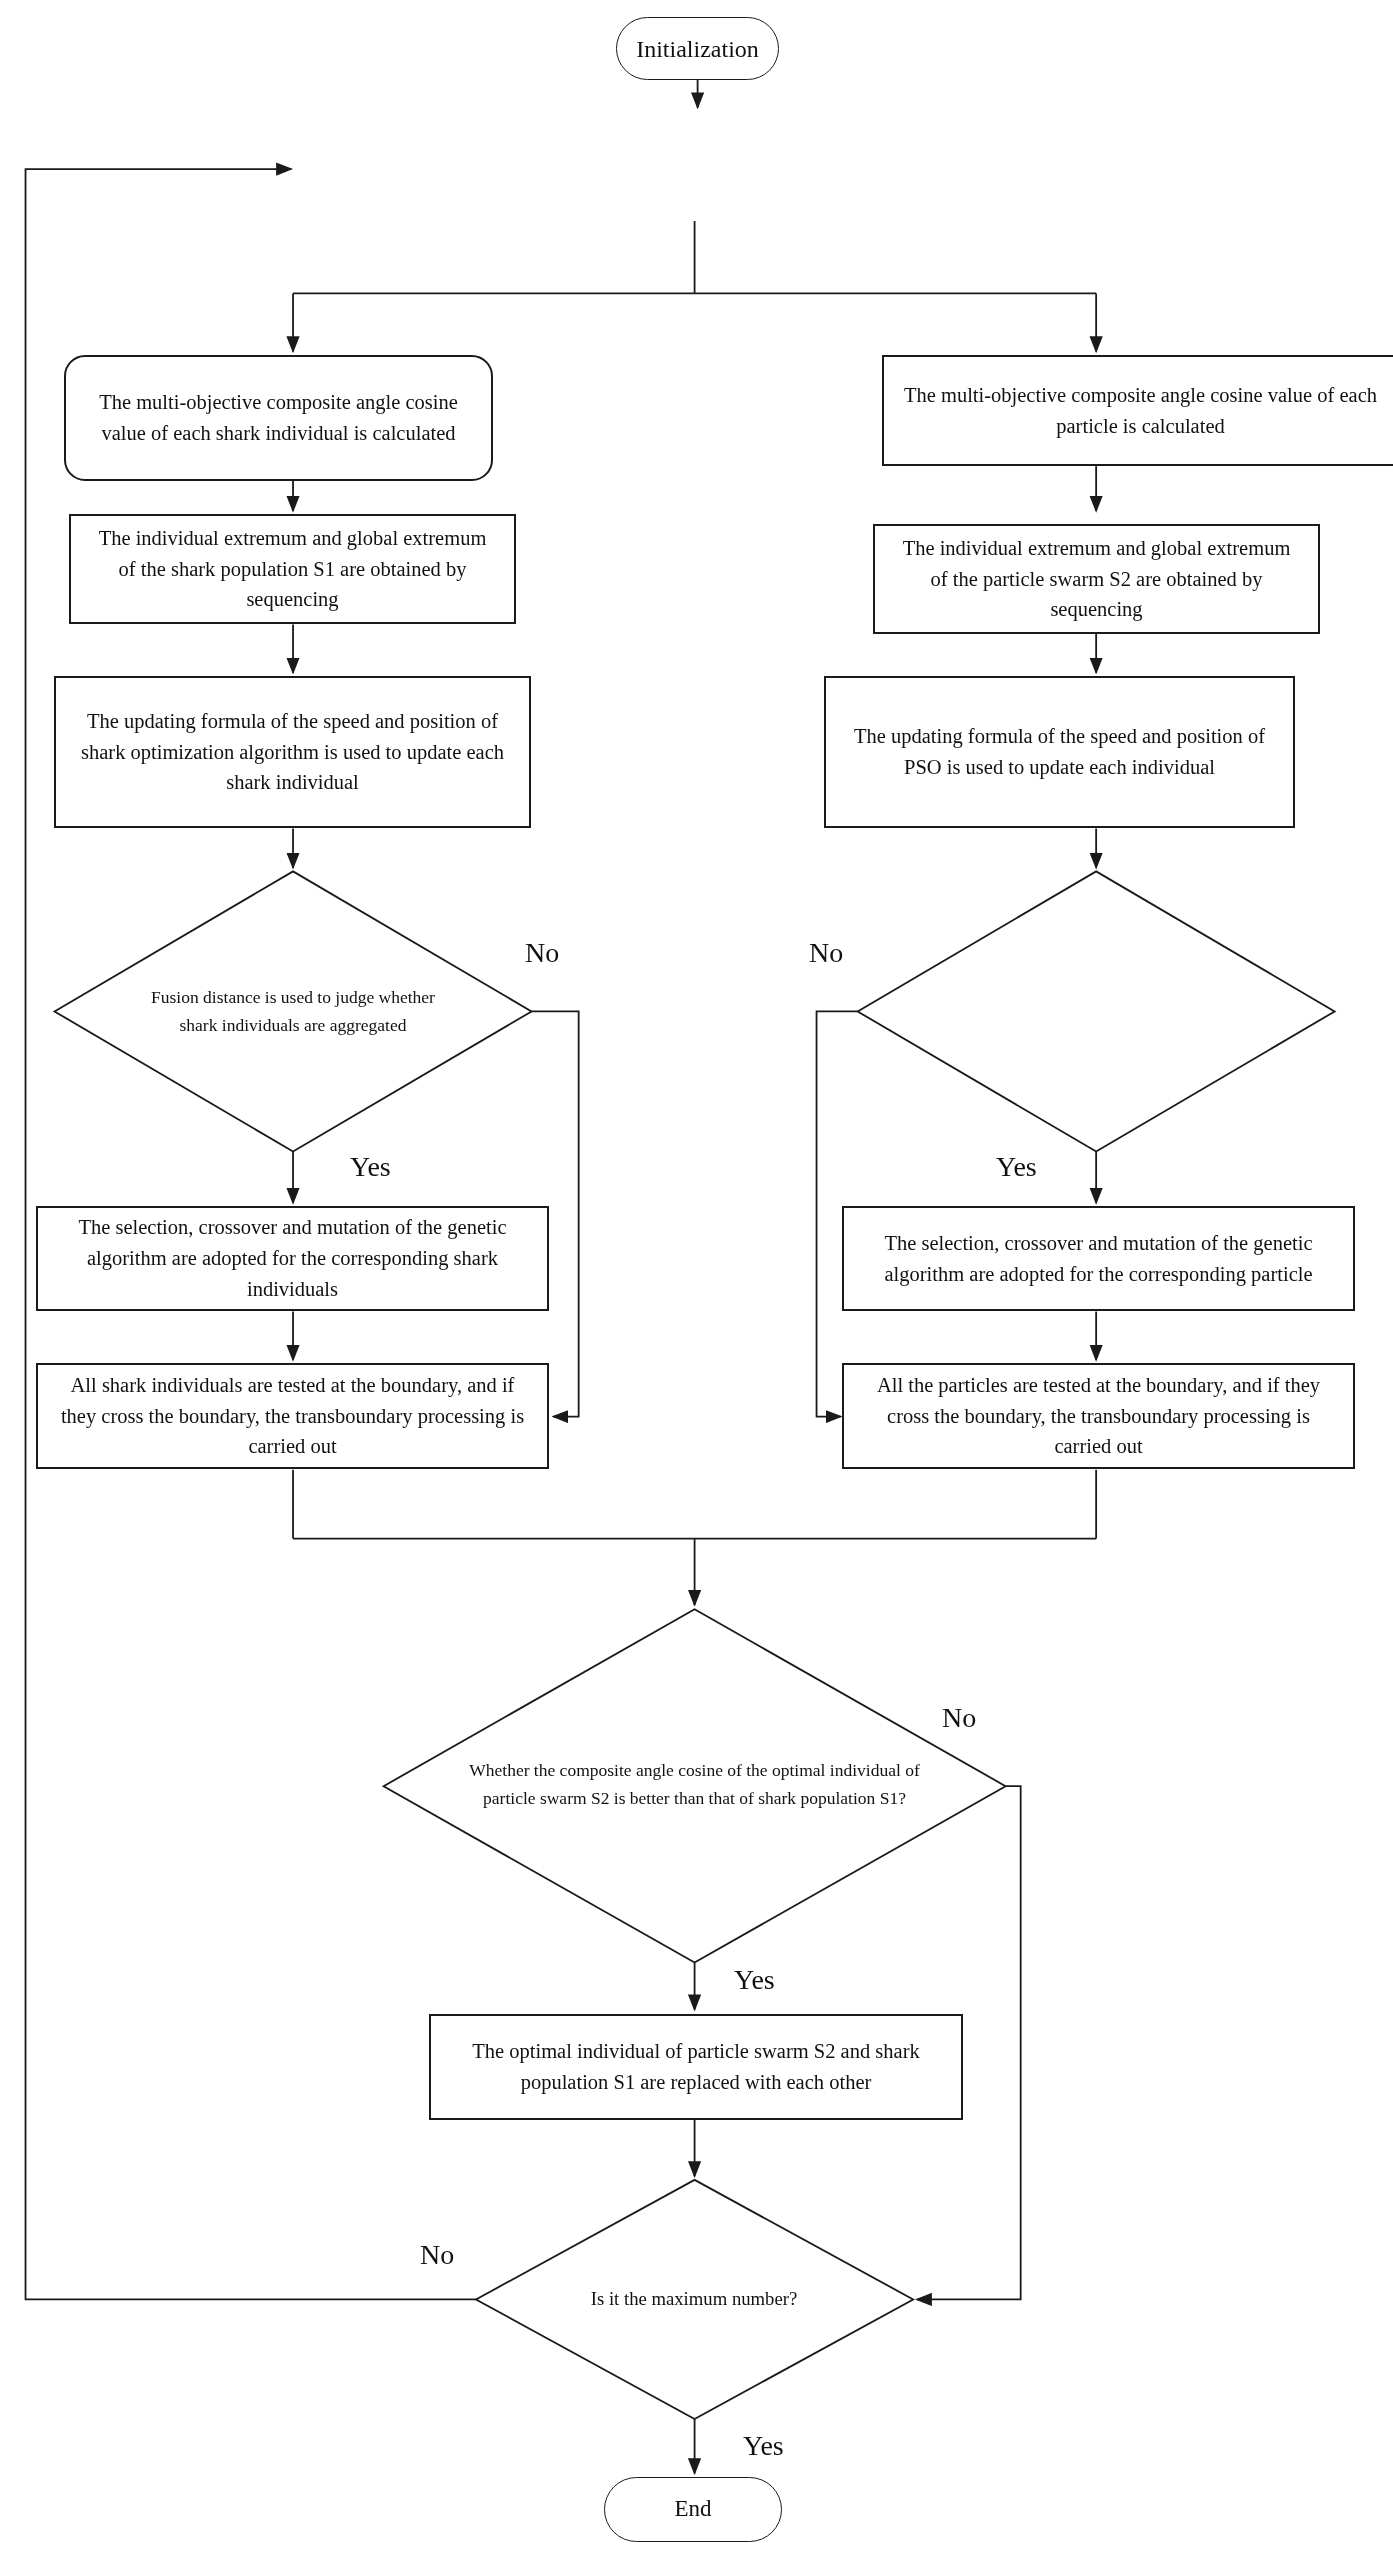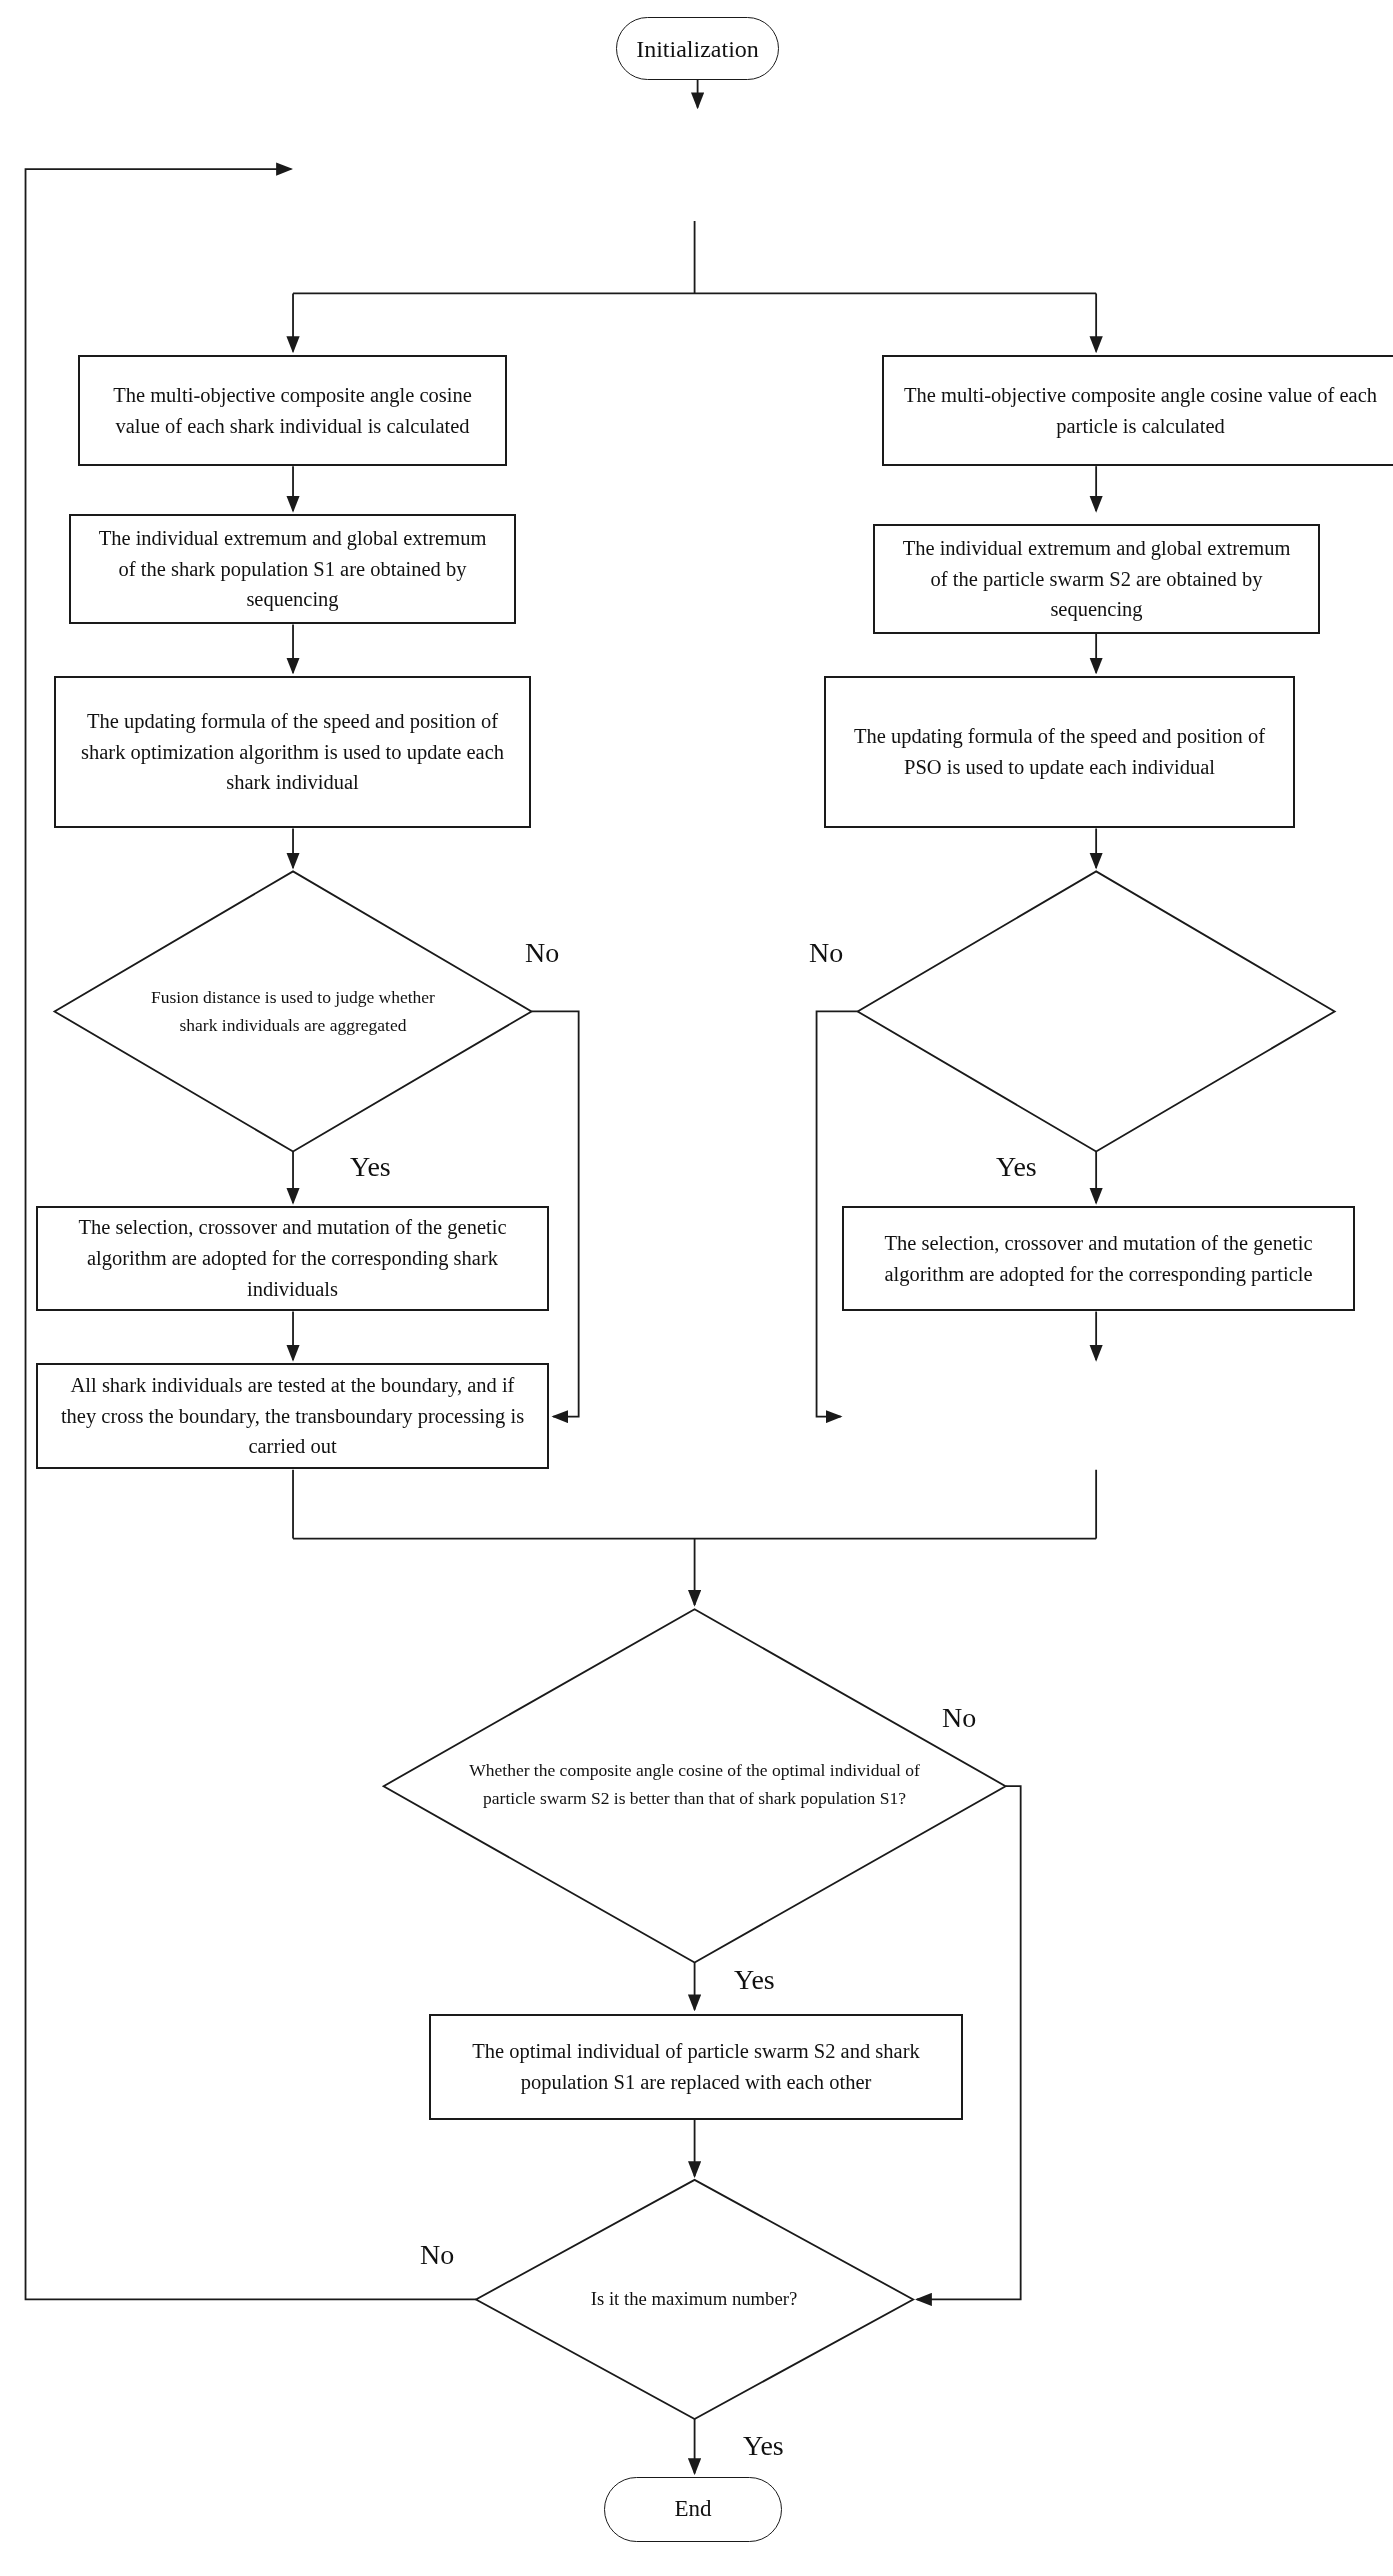--- a/index.html
+++ b/index.html
@@ -103,37 +103,38 @@
       <polygon points="485,1443 880,1675 485,1907 90,1675" fill="#ffffff"></polygon>
       <polygon points="1815,1443 2210,1675 1815,1907 1420,1675" fill="#ffffff"></polygon>
       <polygon points="1150,2665 1665,2958 1150,3250 635,2958" fill="#ffffff"></polygon>
       <polygon points="1150,3610 1512,3808 1150,4006 788,3808" fill="#ffffff"></polygon>
     </g>
   </svg>
 
   <div class="node terminal" style="left:616px; top:17px; width:163px; height:63px;">Initialization</div>
 
 
-  <div class="node" style="left:78px; top:355px; width:429px; height:111px;">The multi-objective composite angle cosine value of each shark individual is calculated</div>
+  <div class="node" style="left:64px; top:355px; width:429px; height:126px;border-radius:21px;">The multi-objective composite angle cosine value of each shark individual is calculated</div>
   <div class="node" style="left:882px; top:355px; width:517px; height:111px;">The multi-objective composite angle cosine value of each particle is calculated</div>
 
   <div class="node" style="left:69px; top:514px; width:447px; height:110px;">The individual extremum and global extremum of the shark population S1 are obtained by sequencing</div>
   <div class="node" style="left:873px; top:524px; width:447px; height:110px;">The individual extremum and global extremum of the particle swarm S2 are obtained by sequencing</div>
 
   <div class="node" style="left:54px; top:676px; width:477px; height:152px;">The updating formula of the speed and position of shark optimization algorithm is used to update each shark individual</div>
   <div class="node" style="left:824px; top:676px; width:471px; height:152px;">The updating formula of the speed and position of PSO is used to update each individual</div>
 
   <div class="diamond-text" style="left:136px; top:939px; width:314px; height:145px;">Fusion distance is used to judge whether shark individuals are aggregated</div>
   <div class="diamond-text" style="left:465px; top:1709px; width:459px; height:151px;">Whether the composite angle cosine of the optimal individual of particle swarm S2 is better than that of shark population S1?</div>
   <div class="diamond-text" style="left:513px; top:2276px; width:362px; height:46px; font-size:18.7px;">Is it the maximum number?</div>
 
   <div class="node" style="left:36px; top:1206px; width:513px; height:105px;">The selection, crossover and mutation of the genetic algorithm are adopted for the corresponding shark individuals</div>
   <div class="node" style="left:842px; top:1206px; width:513px; height:105px;">The selection, crossover and mutation of the genetic algorithm are adopted for the corresponding particle</div>
 
   <div class="node" style="left:36px; top:1363px; width:513px; height:106px;">All shark individuals are tested at the boundary, and if they cross the boundary, the transboundary processing is carried out</div>
+  <div class="node" style="left:842px; top:1363px; width:513px; height:106px;">All the particles are tested at the boundary, and if they cross the boundary, the transboundary processing is carried out</div>
 
   <div class="node" style="left:429px; top:2014px; width:534px; height:106px;">The optimal individual of particle swarm S2 and shark population S1 are replaced with each other</div>
 
   <div class="node terminal" style="left:604px; top:2477px; width:178px; height:65px; font-size:23px;">End</div>
 
   <div class="flow-label" style="left:525px; top:939px;">No</div>
   <div class="flow-label" style="left:350px; top:1153px;">Yes</div>
   <div class="flow-label" style="left:809px; top:939px;">No</div>
   <div class="flow-label" style="left:996px; top:1153px;">Yes</div>
   <div class="flow-label" style="left:942px; top:1704px;">No</div>

